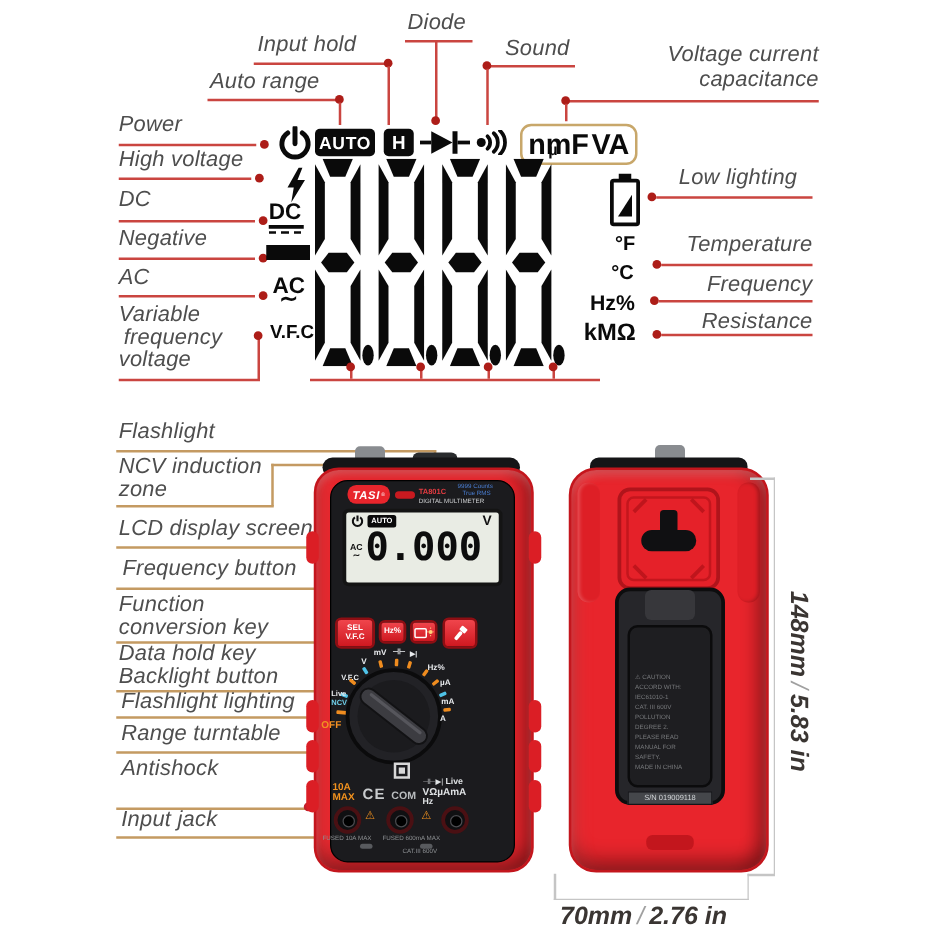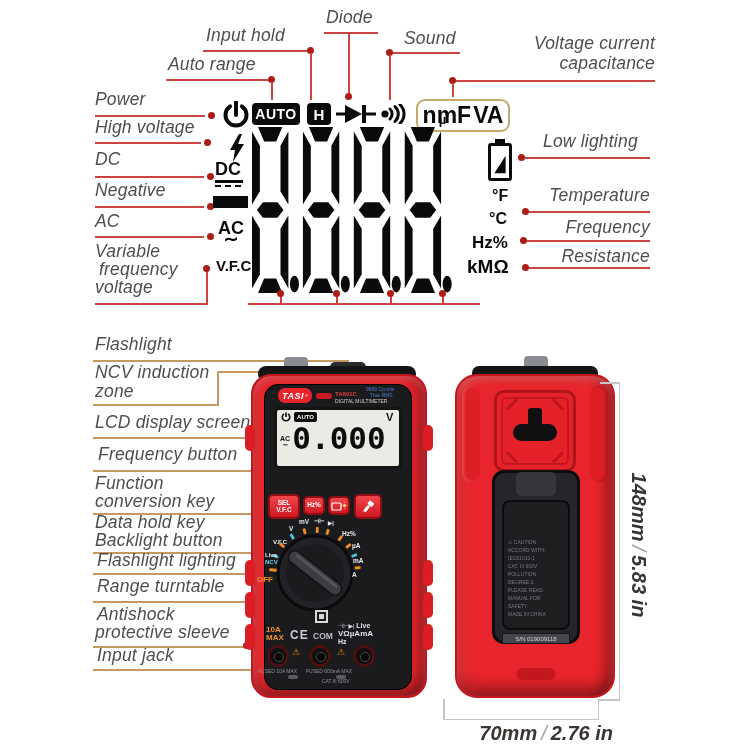--- a/index.html
+++ b/index.html
@@ -219,21 +219,20 @@
   <div class="lbl" style="left:97px;top:552px">Flashlight lighting</div>
   <div class="lnh g" style="left:93px;top:573px;width:266px"></div>
   <div class="lnv g" style="left:357px;top:515px;height:58px"></div>
   <div class="dt dtr" style="left:354px;top:510px"></div>
 
   <div class="lbl" style="left:97px;top:578px">Range turntable</div>
   <div class="lnh g" style="left:93px;top:601px;width:211px"></div>
   <div class="dt dtr" style="left:301px;top:596px"></div>
 
   <div class="lbl" style="left:97px;top:606px">Antishock</div>
-  <div class="lbl" style="left:95px;top:624px">protective sleeve</div>
   <div class="lnh g" style="left:93px;top:646px;width:152px"></div>
   <div class="dt dtr" style="left:243px;top:642px"></div>
 
   <div class="lbl" style="left:97px;top:647px">Input jack</div>
   <div class="lnh g" style="left:93px;top:669px;width:186px"></div>
   <div class="lnv g" style="left:277px;top:657px;height:12px"></div>
   <div class="dt dtr" style="left:274px;top:651px"></div>
 
   <div class="a" style="left:284px;top:357px;width:24px;height:16px;background:#898c90;border-radius:4px"></div>
   <div class="a" style="left:330px;top:362px;width:36px;height:11px;background:#2a2c2e;border-radius:5px"></div>
@@ -410,17 +409,17 @@
   <div class="brk" style="left:600px;top:382px;width:20px;height:1.5px"></div>
   <div class="brk" style="left:618.5px;top:382px;width:1.5px;height:318px"></div>
   <div class="brk" style="left:598px;top:699px;width:22px;height:1.5px"></div>
   <div class="dim" style="left:650px;top:452px;width:186px;text-align:center;transform:rotate(90deg);transform-origin:0 0">
     <span>148mm</span><span class="sl">/</span><span>5.83 in</span>
   </div>
 
   <div class="brk" style="left:443px;top:699px;width:1.5px;height:21px"></div>
   <div class="brk" style="left:443px;top:718.5px;width:156px;height:1.5px"></div>
   <div class="brk" style="left:597.5px;top:699px;width:1.5px;height:21px"></div>
-  <div class="dim" style="left:448px;top:722px;width:165px;text-align:right">
+  <div class="dim" style="left:448px;top:722px;width:165px;text-align:left">
     <span>70mm</span><span class="sl">/</span><span>2.76 in</span>
   </div>
 
 </div>
 
 </body></html>

